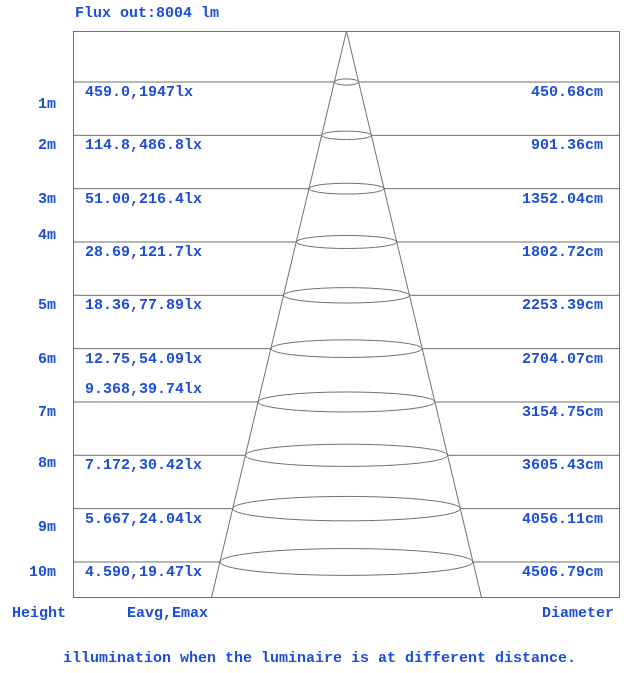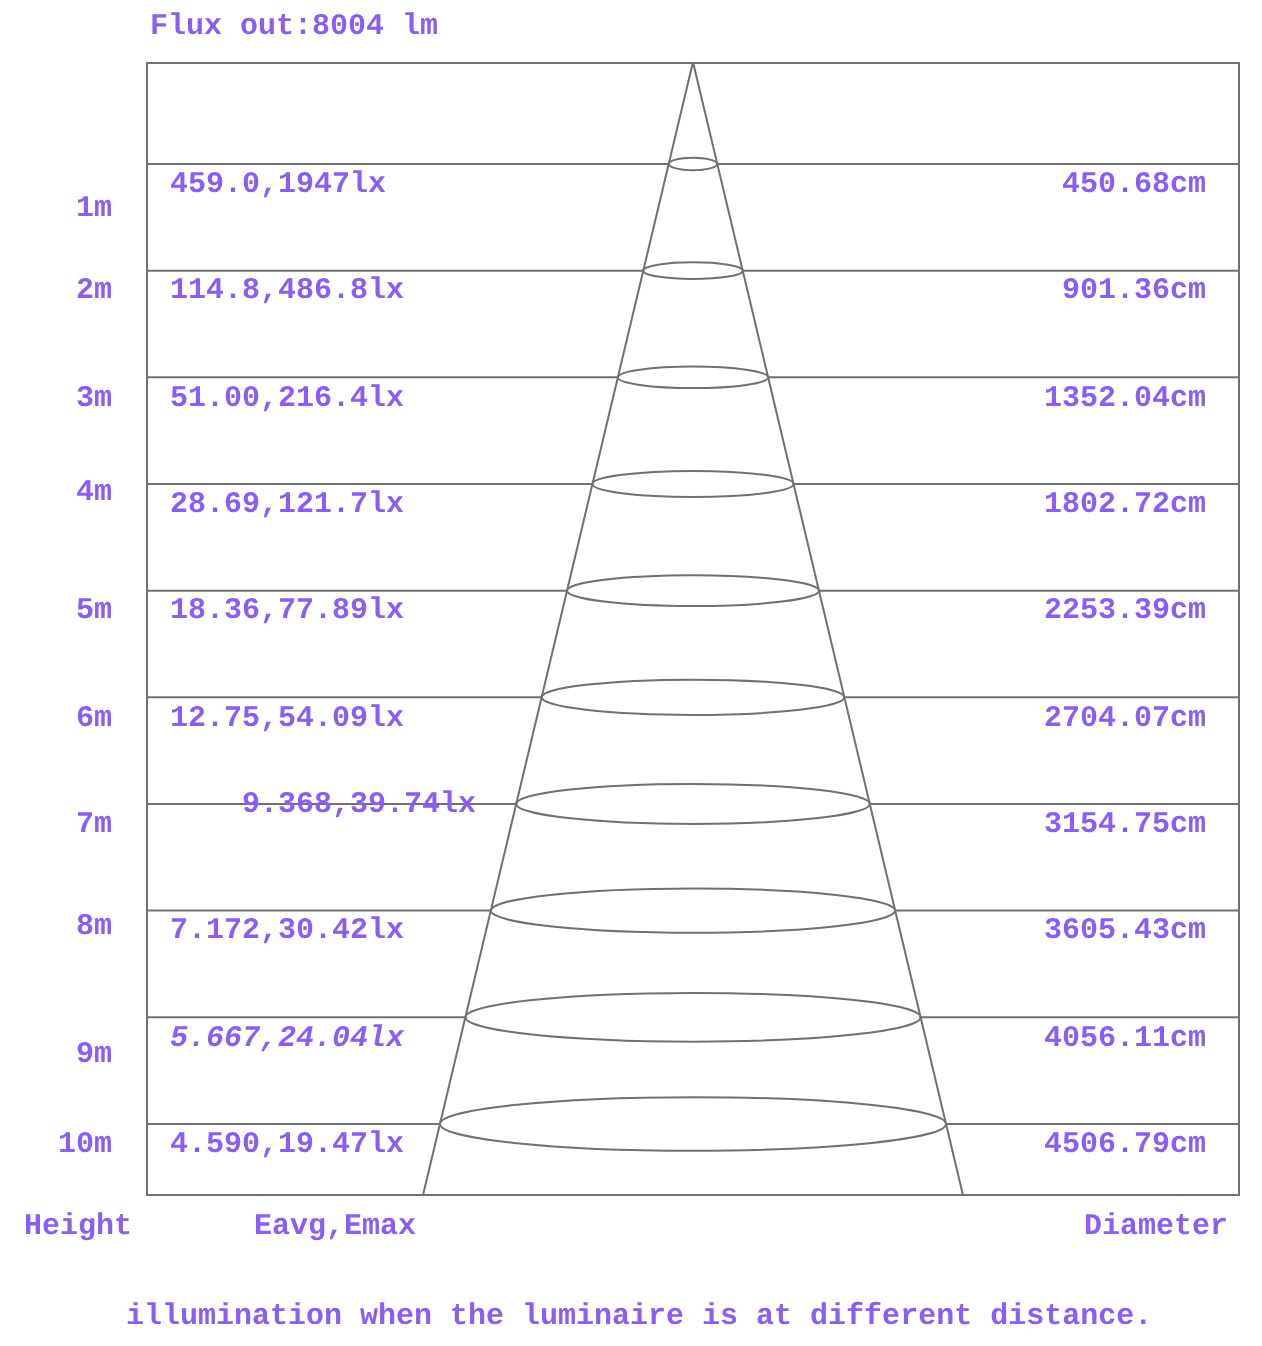--- a/index.html
+++ b/index.html
@@ -5,21 +5,21 @@
   * { margin: 0; padding: 0; box-sizing: border-box; }
   html, body { background: #ffffff; }
   .page {
     position: relative;
     width: 631px;
     height: 673px;
     background: #ffffff;
     font-family: "Liberation Mono", "DejaVu Sans Mono", monospace;
     font-weight: 700;
     font-size: 15px;
-    color: #8b5cf6;
+    color: #1d4ed8;
     overflow: hidden;
   }
   .abs { position: absolute; white-space: pre; line-height: 16px; }
   #diagram-svg { position: absolute; left: 0; top: 0; }
   .flux-label { left: 75px; top: 6px; }
   .row-text { height: 16px; }
   .height-label { left: 0; width: 56px; text-align: right; }
   .eavg-value { left: 85px; }
   .diameter-value { left: 449px; width: 154px; text-align: right; }
   .footer-label { top: 606px; }
@@ -66,37 +66,37 @@
   <div id="rows-layer">
       <div class="abs row-text height-label" style="top: 97px;">1m</div>
       <div class="abs row-text eavg-value" style="top: 85px;">459.0,1947lx</div>
       <div class="abs row-text diameter-value" style="top: 85px;">450.68cm</div>
       <div class="abs row-text height-label" style="top: 138px;">2m</div>
       <div class="abs row-text eavg-value" style="top: 138px;">114.8,486.8lx</div>
       <div class="abs row-text diameter-value" style="top: 138px; text-align: right;">901.36cm</div>
       <div class="abs row-text height-label" style="top: 192px;">3m</div>
       <div class="abs row-text eavg-value" style="top: 192px;">51.00,216.4lx</div>
       <div class="abs row-text diameter-value" style="top: 192px;">1352.04cm</div>
-      <div class="abs row-text height-label" style="top: 239px;">4m</div>
+      <div class="abs row-text height-label" style="top: 228px;">4m</div>
       <div class="abs row-text eavg-value" style="top: 245px;">28.69,121.7lx</div>
       <div class="abs row-text diameter-value" style="top: 245px;">1802.72cm</div>
       <div class="abs row-text height-label" style="top: 298px;">5m</div>
       <div class="abs row-text eavg-value" style="top: 298px;">18.36,77.89lx</div>
       <div class="abs row-text diameter-value" style="top: 298px;">2253.39cm</div>
       <div class="abs row-text height-label" style="top: 352px;">6m</div>
       <div class="abs row-text eavg-value" style="top: 352px;">12.75,54.09lx</div>
       <div class="abs row-text diameter-value" style="top: 352px;">2704.07cm</div>
       <div class="abs row-text height-label" style="top: 405px;">7m</div>
-      <div class="abs row-text eavg-value" style="top: 395px; margin-left: 36px;">9.368,39.74lx</div>
+      <div class="abs row-text eavg-value" style="top: 382px;">9.368,39.74lx</div>
       <div class="abs row-text diameter-value" style="top: 405px;">3154.75cm</div>
       <div class="abs row-text height-label" style="top: 456px;">8m</div>
       <div class="abs row-text eavg-value" style="top: 458px;">7.172,30.42lx</div>
       <div class="abs row-text diameter-value" style="top: 458px;">3605.43cm</div>
       <div class="abs row-text height-label" style="top: 520px;">9m</div>
-      <div class="abs row-text eavg-value" style="top: 512px; font-style: italic;">5.667,24.04lx</div>
+      <div class="abs row-text eavg-value" style="top: 512px;">5.667,24.04lx</div>
       <div class="abs row-text diameter-value" style="top: 512px;">4056.11cm</div>
       <div class="abs row-text height-label" style="top: 565px;">10m</div>
       <div class="abs row-text eavg-value" style="top: 565px;">4.590,19.47lx</div>
       <div class="abs row-text diameter-value" style="top: 565px;">4506.79cm</div>
     </div>
 
   <div class="abs footer-label footer-height">Height</div>
   <div class="abs footer-label footer-eavg">Eavg,Emax</div>
   <div class="abs footer-label footer-diameter">Diameter</div>
 

